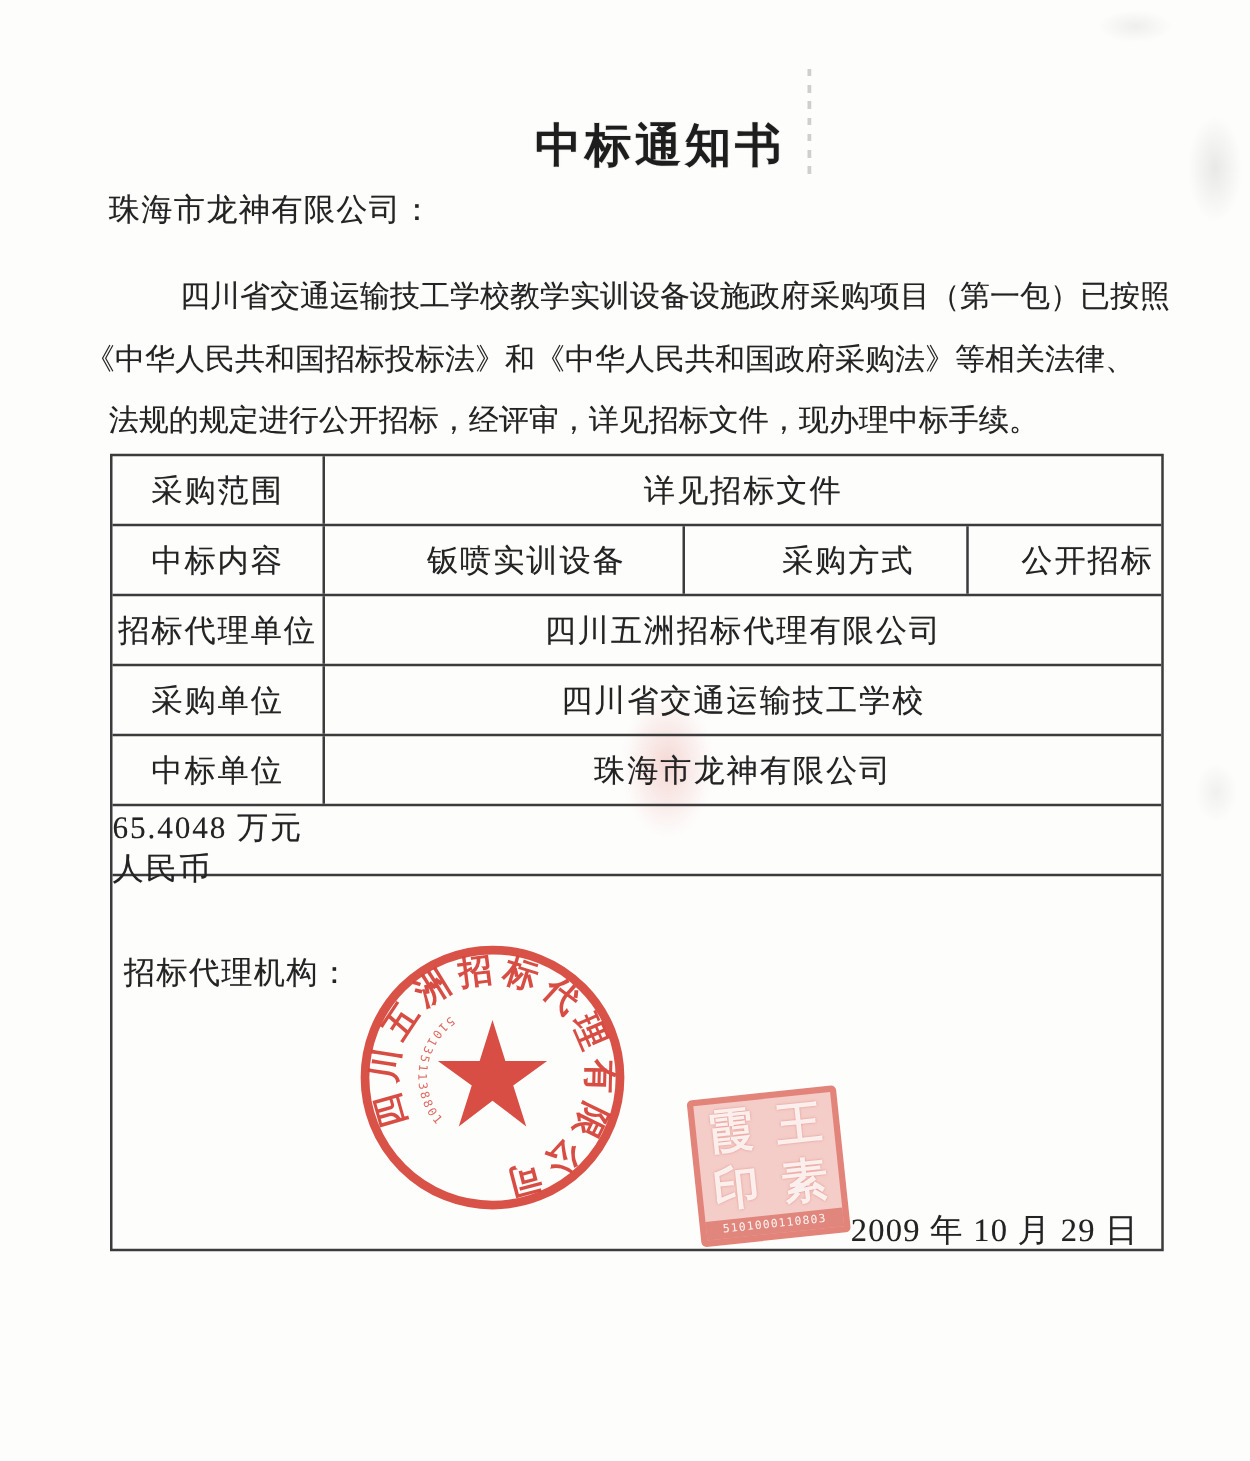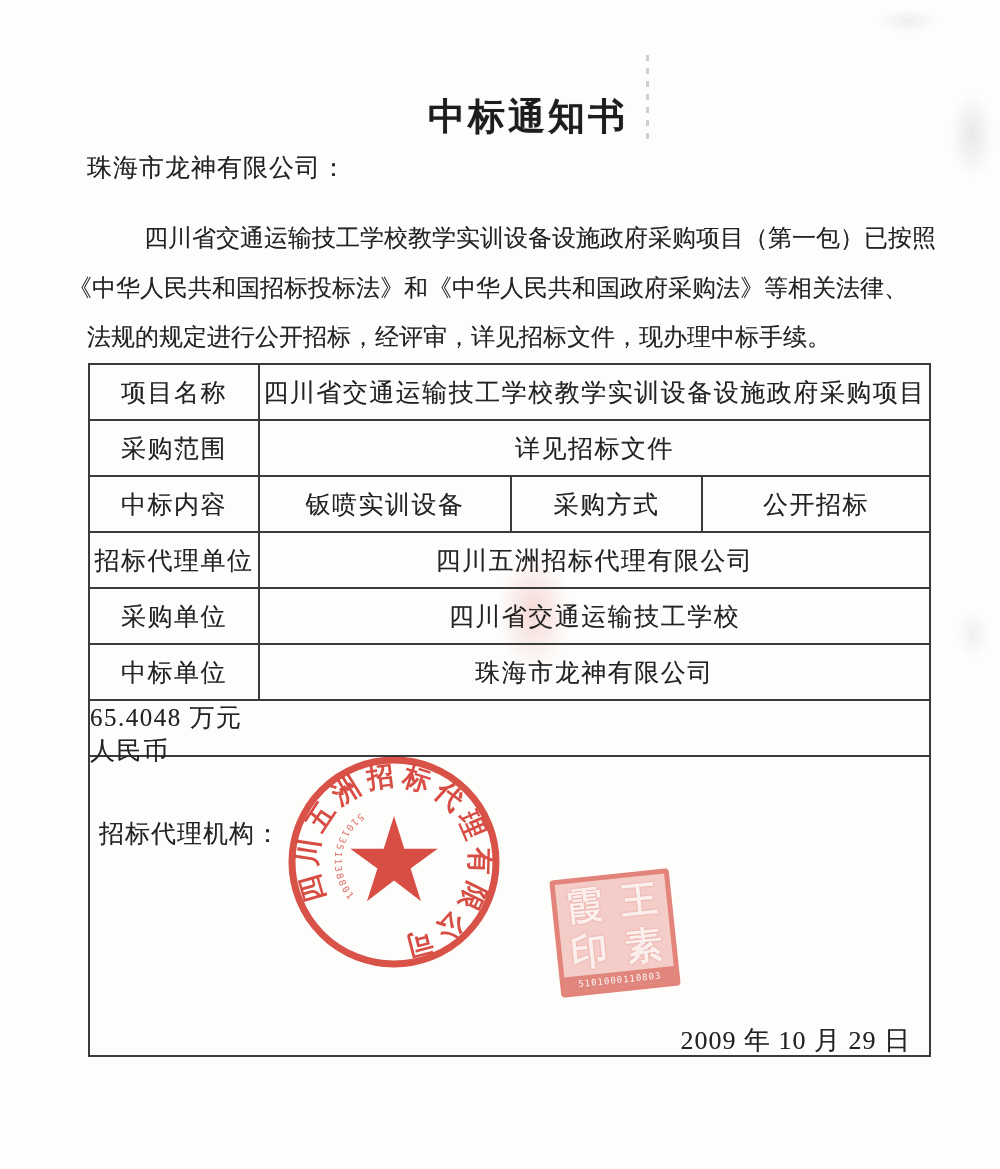--- a/index.html
+++ b/index.html
@@ -43,21 +43,21 @@
     box-sizing:border-box;
     background:transparent;
   }
   .t-row{
     display:grid;
     grid-template-columns:170px 1fr;
     height:56px;
     border-bottom:2px solid #3b3b3b;
     box-sizing:border-box;
   }
-  .t-row.four{grid-template-columns:170px 252px 191px 1fr;}
+  .t-row.four{grid-template-columns:170px 252px 191px 1fr;gap:36px;}
   .t-cell{
     display:flex;align-items:center;justify-content:center;
     font-size:25px;
     letter-spacing:1.5px;
     text-shadow:0 0 .6px rgba(0,0,0,.3);
     box-sizing:border-box;
   }
   .t-cell.div{border-right:2px solid #3b3b3b;}
   .t-bottom{
     position:relative;height:298px;box-sizing:border-box;
@@ -148,24 +148,20 @@
   <div class="addressee">珠海市龙神有限公司：</div>
 
   <div class="para">
     <div class="line indent">四川省交通运输技工学校教学实训设备设施政府采购项目（第一包）已按照</div>
     <div class="line hang">《中华人民共和国招标投标法》和《中华人民共和国政府采购法》等相关法律、</div>
     <div class="line">法规的规定进行公开招标，经评审，详见招标文件，现办理中标手续。</div>
   </div>
 
   <div class="award-table">
 
-    <div class="t-row">
-      <div class="t-cell div">项目名称</div>
-      <div class="t-cell">四川省交通运输技工学校教学实训设备设施政府采购项目</div>
-    </div>
 
     <div class="t-row">
       <div class="t-cell div">采购范围</div>
       <div class="t-cell">详见招标文件</div>
     </div>
 
     <div class="t-row four">
       <div class="t-cell div">中标内容</div>
       <div class="t-cell div">钣喷实训设备</div>
       <div class="t-cell div">采购方式</div>

